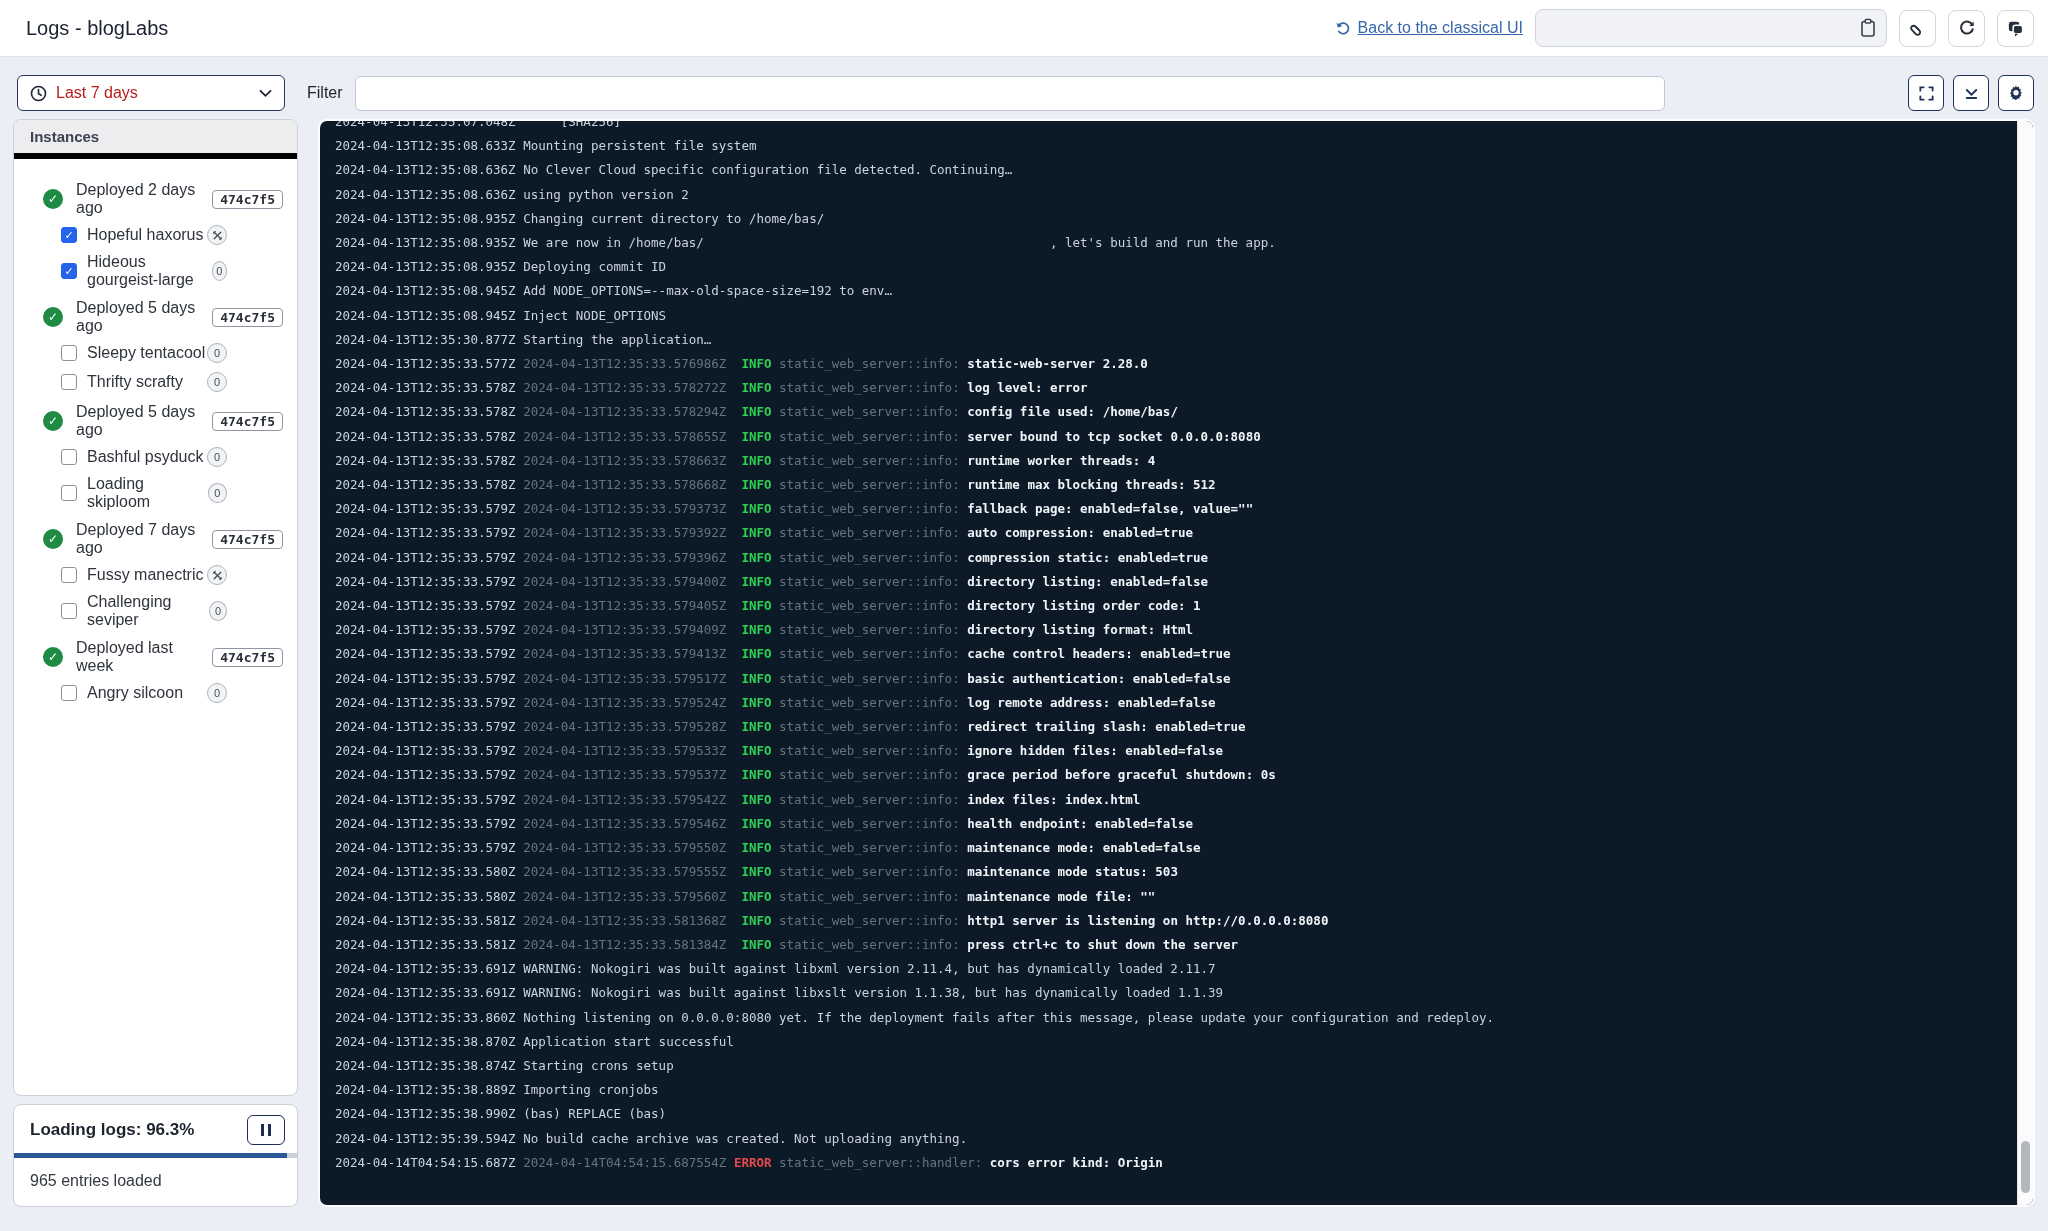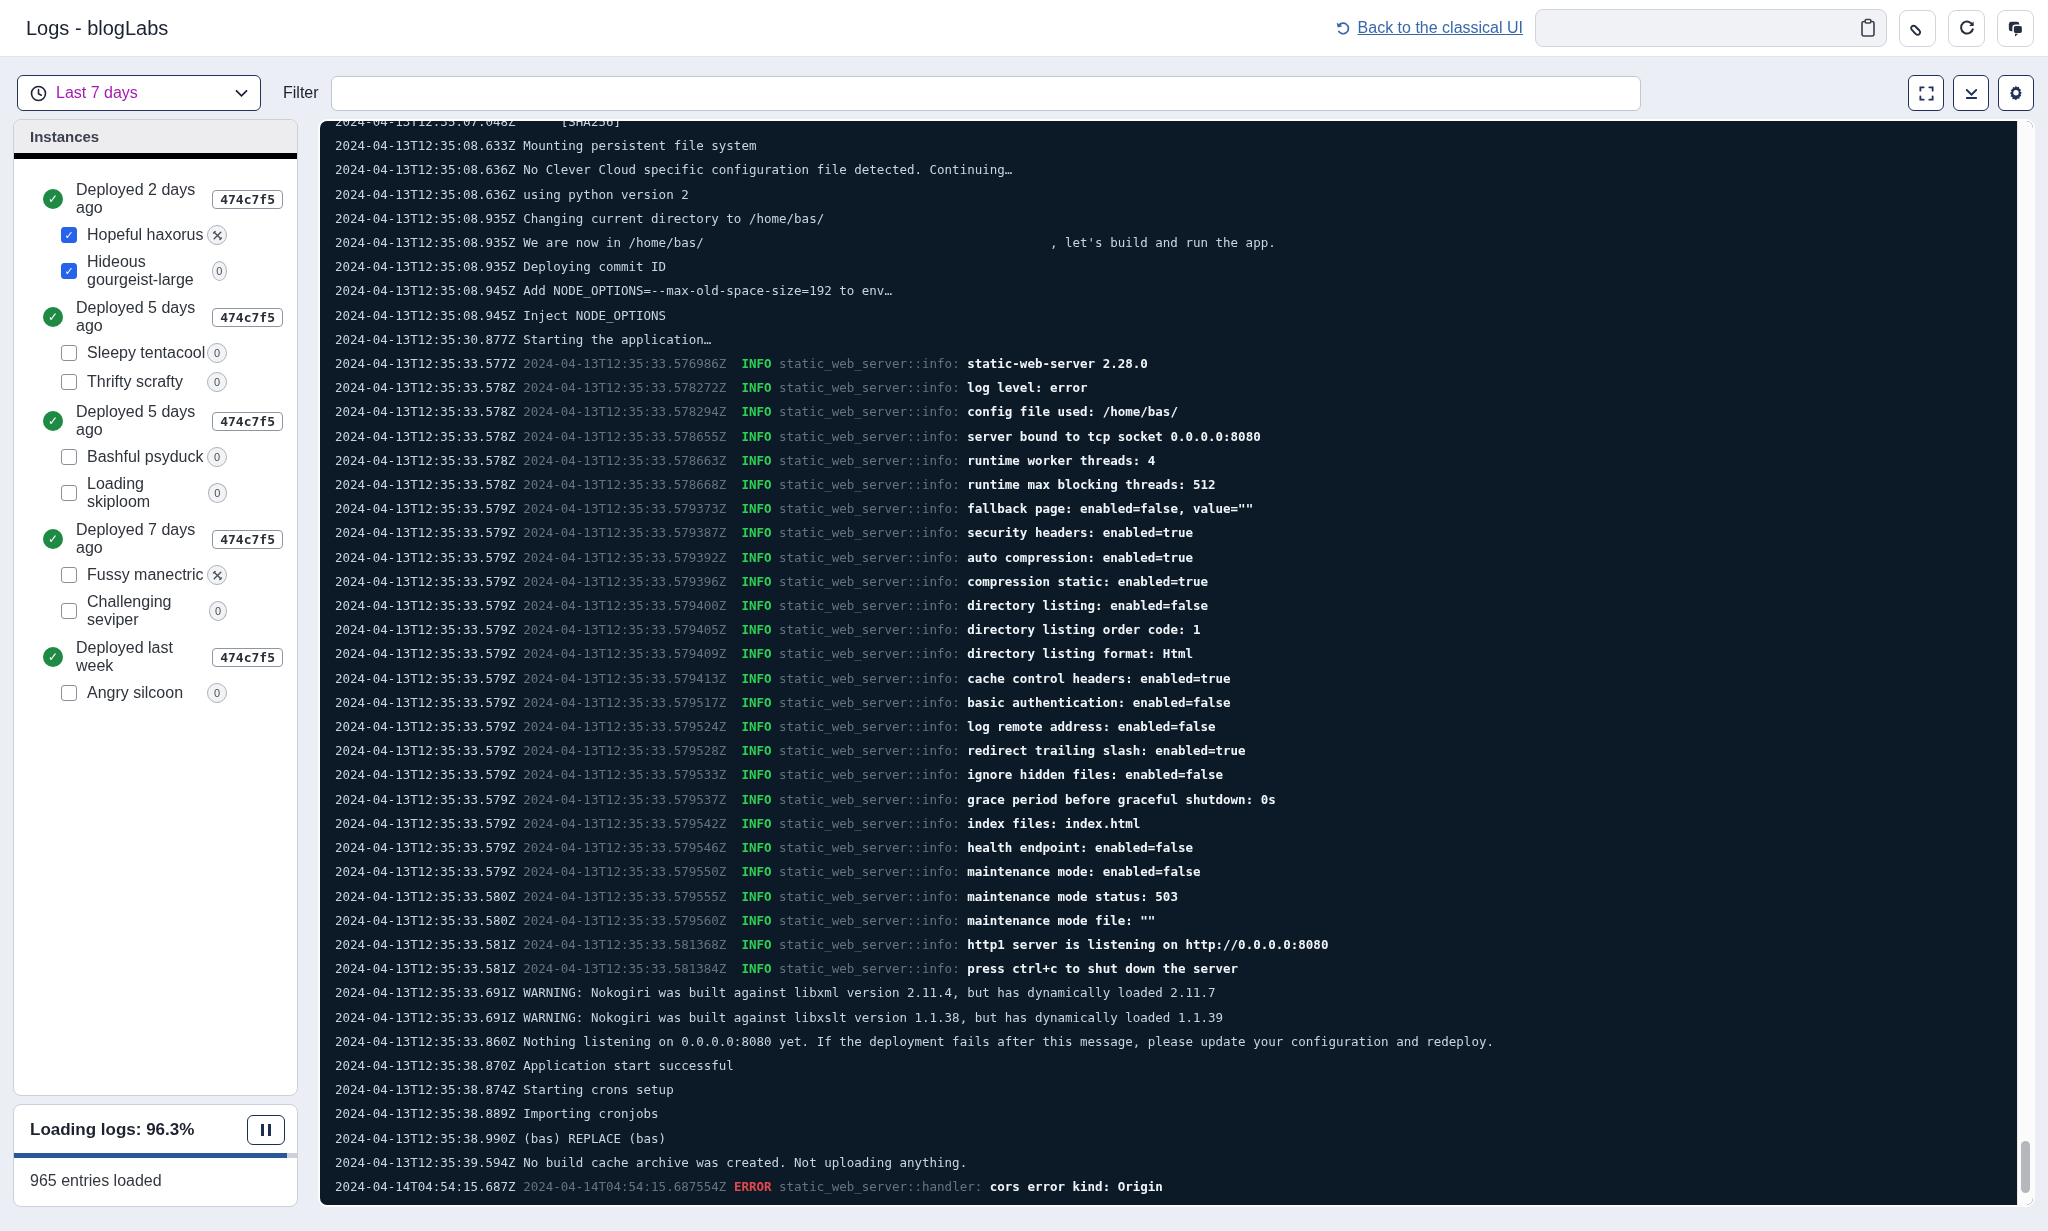--- a/index.html
+++ b/index.html
@@ -16,22 +16,22 @@
   .back-link svg { flex:0 0 auto; }
   .date-input-wrap { position:relative; width:352px; }
   .date-input { width:100%; height:38px; border:1px solid #cfd3da; border-radius:8px;
                 background:#f1f2f5; padding:0 38px 0 12px; font-size:15px; }
   .date-input-wrap .clip-icon { position:absolute; right:10px; top:9px; color:#39404f; }
   .icon-btn { width:37px; height:37px; border:1px solid #d2d5dc; border-radius:8px; background:#fff;
               display:flex; align-items:center; justify-content:center; color:#272e3d; cursor:pointer; }
 
   
   .toolbar { display:flex; align-items:center; padding:18px 14px 8px 17px; }
-  .range-select { width:244px; height:36px; background:#fff; border:1.5px solid #273455; border-radius:6px;
-                  display:flex; align-items:center; gap:9px; padding:0 12px; font-size:16px; color:#a21caf; cursor:pointer; }
+  .range-select { width:268px; height:36px; background:#fff; border:1.5px solid #273455; border-radius:6px;
+                  display:flex; align-items:center; gap:9px; padding:0 12px; font-size:16px; color:#b91c1c; cursor:pointer; }
   .range-select .chev { margin-left:auto; }
   .filter-label { font-size:16px; color:#20242c; margin:0 12px 0 22px; }
   .filter-input { width:1310px; height:35px; border:1px solid #bfc6d4; border-radius:6px; background:#fff;
                   padding:0 10px; font-size:15px; }
   .toolbar-btns { margin-left:auto; display:flex; gap:9px; }
   .tb-btn { width:36px; height:36px; border:1.5px solid #20305a; border-radius:6px; background:#fff;
             display:flex; align-items:center; justify-content:center; color:#20305a; cursor:pointer; }
 
   
   .content { display:flex; padding:0 13px 14px 13px; height:1102px; align-items:stretch; }
@@ -304,21 +304,20 @@
         <div class="log-line"><span class="c-ts">2024-04-13T12:35:08.945Z </span><span class="c-plain">Add NODE_OPTIONS=--max-old-space-size=192 to env…</span></div>
         <div class="log-line"><span class="c-ts">2024-04-13T12:35:08.945Z </span><span class="c-plain">Inject NODE_OPTIONS</span></div>
         <div class="log-line"><span class="c-ts">2024-04-13T12:35:30.877Z </span><span class="c-plain">Starting the application…</span></div>
         <div class="log-line"><span class="c-ts">2024-04-13T12:35:33.577Z </span><span class="c-ts2">2024-04-13T12:35:33.576986Z  </span><span class="c-info">INFO</span><span class="c-mod"> static_web_server::info: </span><span class="c-msg">static-web-server 2.28.0</span></div>
         <div class="log-line"><span class="c-ts">2024-04-13T12:35:33.578Z </span><span class="c-ts2">2024-04-13T12:35:33.578272Z  </span><span class="c-info">INFO</span><span class="c-mod"> static_web_server::info: </span><span class="c-msg">log level: error</span></div>
         <div class="log-line"><span class="c-ts">2024-04-13T12:35:33.578Z </span><span class="c-ts2">2024-04-13T12:35:33.578294Z  </span><span class="c-info">INFO</span><span class="c-mod"> static_web_server::info: </span><span class="c-msg">config file used: /home/bas/</span></div>
         <div class="log-line"><span class="c-ts">2024-04-13T12:35:33.578Z </span><span class="c-ts2">2024-04-13T12:35:33.578655Z  </span><span class="c-info">INFO</span><span class="c-mod"> static_web_server::info: </span><span class="c-msg">server bound to tcp socket 0.0.0.0:8080</span></div>
         <div class="log-line"><span class="c-ts">2024-04-13T12:35:33.578Z </span><span class="c-ts2">2024-04-13T12:35:33.578663Z  </span><span class="c-info">INFO</span><span class="c-mod"> static_web_server::info: </span><span class="c-msg">runtime worker threads: 4</span></div>
         <div class="log-line"><span class="c-ts">2024-04-13T12:35:33.578Z </span><span class="c-ts2">2024-04-13T12:35:33.578668Z  </span><span class="c-info">INFO</span><span class="c-mod"> static_web_server::info: </span><span class="c-msg">runtime max blocking threads: 512</span></div>
         <div class="log-line"><span class="c-ts">2024-04-13T12:35:33.579Z </span><span class="c-ts2">2024-04-13T12:35:33.579373Z  </span><span class="c-info">INFO</span><span class="c-mod"> static_web_server::info: </span><span class="c-msg">fallback page: enabled=false, value=""</span></div>
-        <div class="log-line"><span class="c-ts">2024-04-13T12:35:33.579Z </span><span class="c-ts2">2024-04-13T12:35:33.579387Z  </span><span class="c-info">INFO</span><span class="c-mod"> static_web_server::info: </span><span class="c-msg">security headers: enabled=true</span></div>
         <div class="log-line"><span class="c-ts">2024-04-13T12:35:33.579Z </span><span class="c-ts2">2024-04-13T12:35:33.579392Z  </span><span class="c-info">INFO</span><span class="c-mod"> static_web_server::info: </span><span class="c-msg">auto compression: enabled=true</span></div>
         <div class="log-line"><span class="c-ts">2024-04-13T12:35:33.579Z </span><span class="c-ts2">2024-04-13T12:35:33.579396Z  </span><span class="c-info">INFO</span><span class="c-mod"> static_web_server::info: </span><span class="c-msg">compression static: enabled=true</span></div>
         <div class="log-line"><span class="c-ts">2024-04-13T12:35:33.579Z </span><span class="c-ts2">2024-04-13T12:35:33.579400Z  </span><span class="c-info">INFO</span><span class="c-mod"> static_web_server::info: </span><span class="c-msg">directory listing: enabled=false</span></div>
         <div class="log-line"><span class="c-ts">2024-04-13T12:35:33.579Z </span><span class="c-ts2">2024-04-13T12:35:33.579405Z  </span><span class="c-info">INFO</span><span class="c-mod"> static_web_server::info: </span><span class="c-msg">directory listing order code: 1</span></div>
         <div class="log-line"><span class="c-ts">2024-04-13T12:35:33.579Z </span><span class="c-ts2">2024-04-13T12:35:33.579409Z  </span><span class="c-info">INFO</span><span class="c-mod"> static_web_server::info: </span><span class="c-msg">directory listing format: Html</span></div>
         <div class="log-line"><span class="c-ts">2024-04-13T12:35:33.579Z </span><span class="c-ts2">2024-04-13T12:35:33.579413Z  </span><span class="c-info">INFO</span><span class="c-mod"> static_web_server::info: </span><span class="c-msg">cache control headers: enabled=true</span></div>
         <div class="log-line"><span class="c-ts">2024-04-13T12:35:33.579Z </span><span class="c-ts2">2024-04-13T12:35:33.579517Z  </span><span class="c-info">INFO</span><span class="c-mod"> static_web_server::info: </span><span class="c-msg">basic authentication: enabled=false</span></div>
         <div class="log-line"><span class="c-ts">2024-04-13T12:35:33.579Z </span><span class="c-ts2">2024-04-13T12:35:33.579524Z  </span><span class="c-info">INFO</span><span class="c-mod"> static_web_server::info: </span><span class="c-msg">log remote address: enabled=false</span></div>
         <div class="log-line"><span class="c-ts">2024-04-13T12:35:33.579Z </span><span class="c-ts2">2024-04-13T12:35:33.579528Z  </span><span class="c-info">INFO</span><span class="c-mod"> static_web_server::info: </span><span class="c-msg">redirect trailing slash: enabled=true</span></div>
         <div class="log-line"><span class="c-ts">2024-04-13T12:35:33.579Z </span><span class="c-ts2">2024-04-13T12:35:33.579533Z  </span><span class="c-info">INFO</span><span class="c-mod"> static_web_server::info: </span><span class="c-msg">ignore hidden files: enabled=false</span></div>

